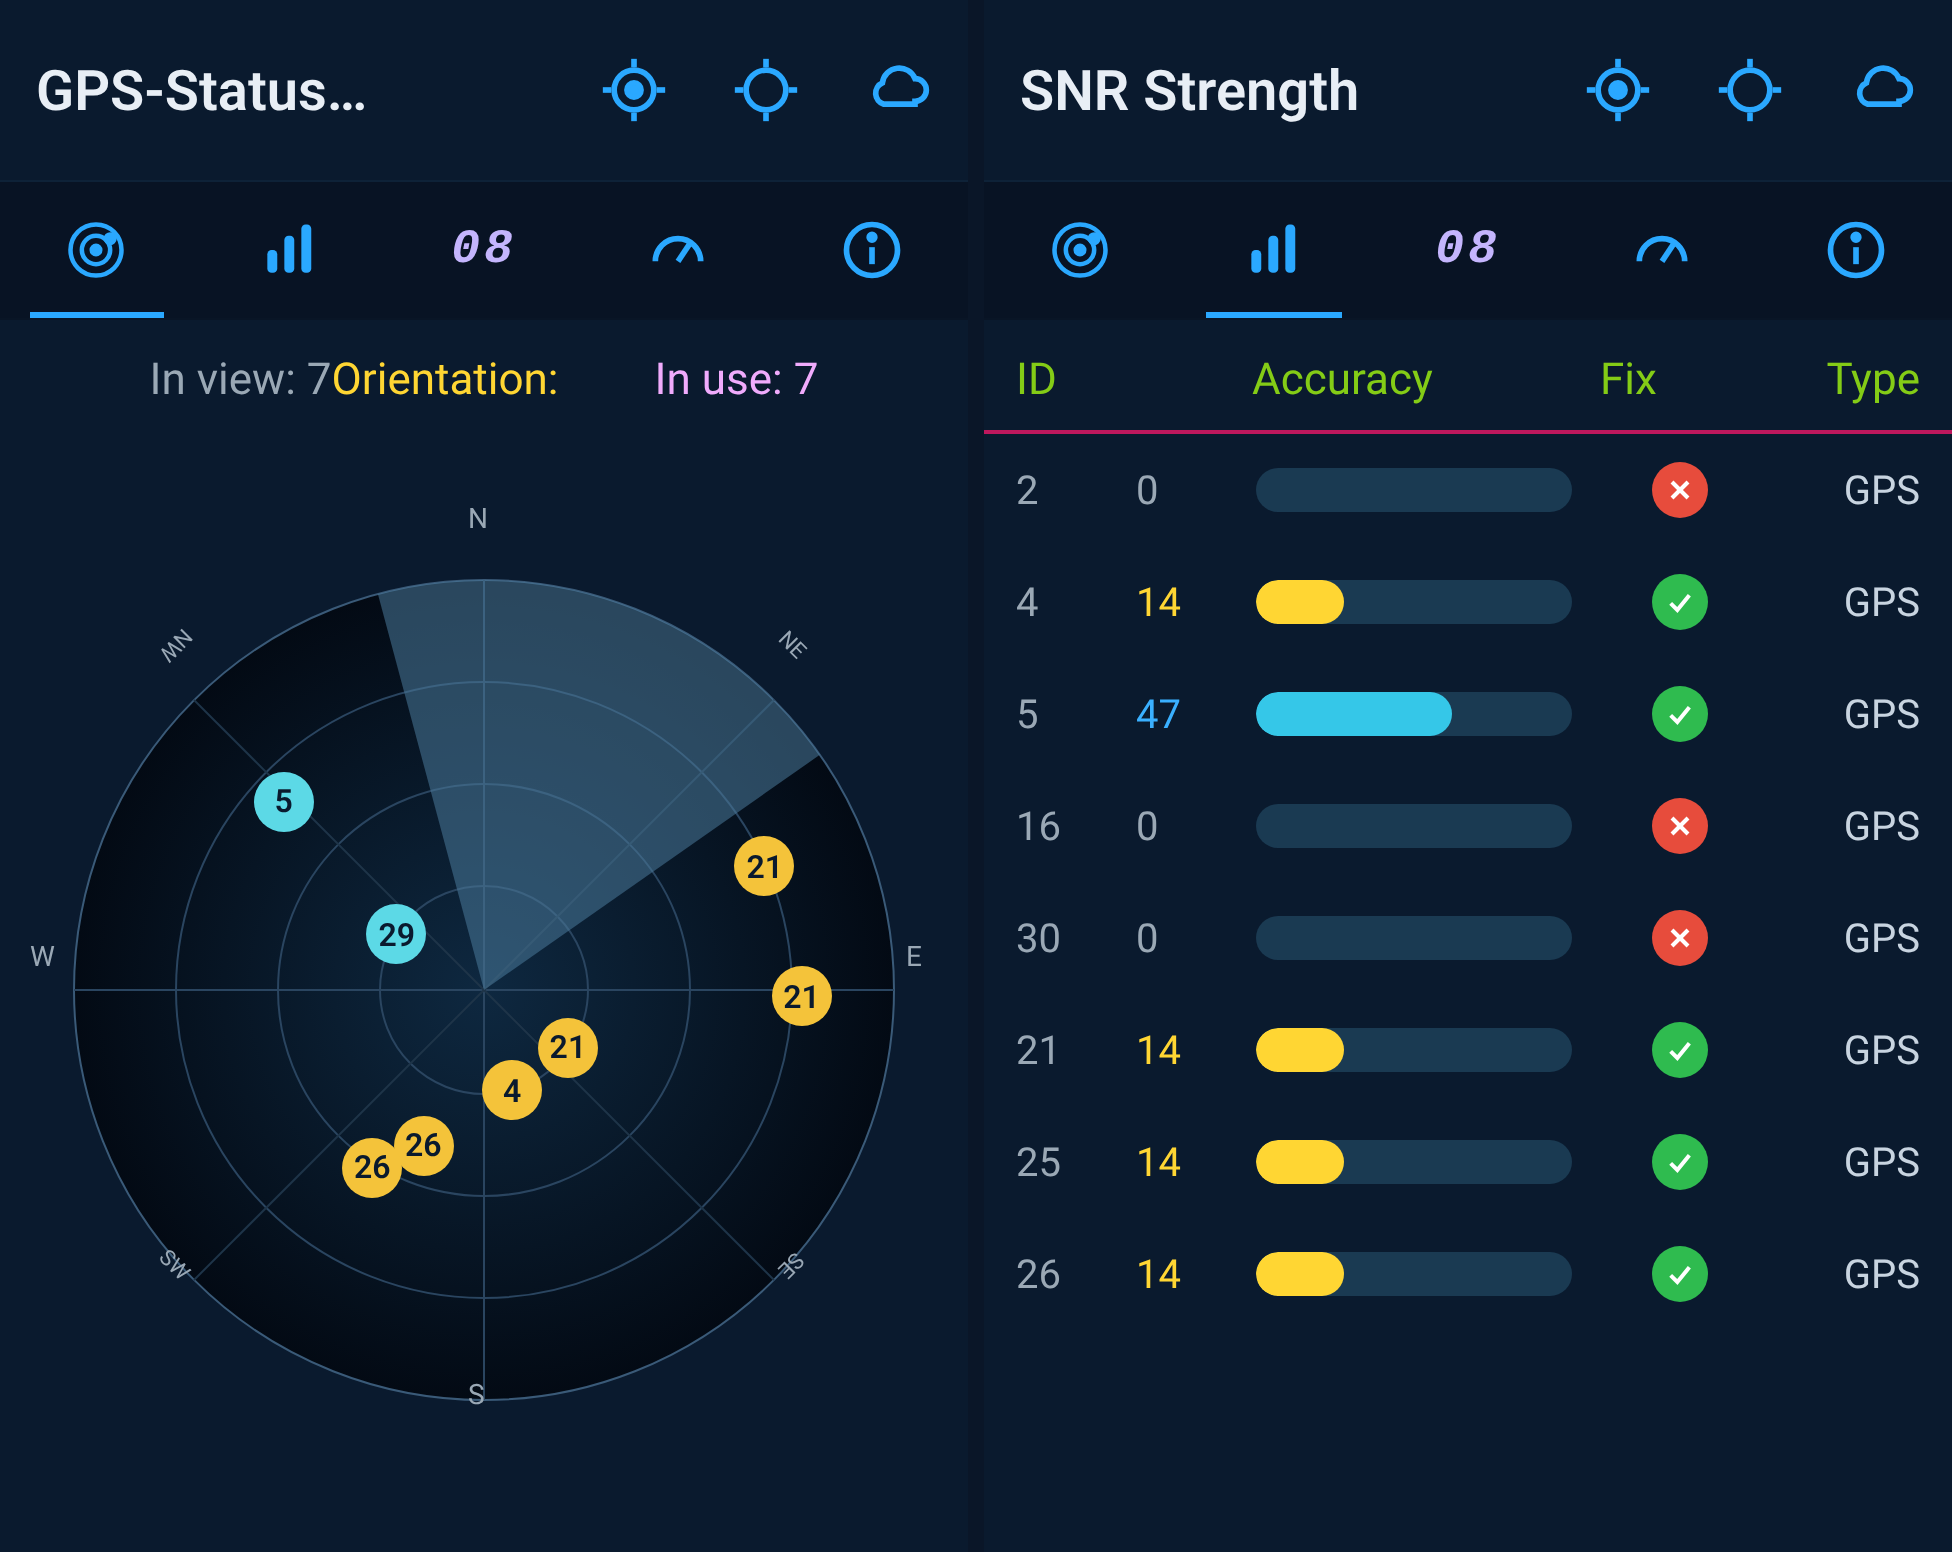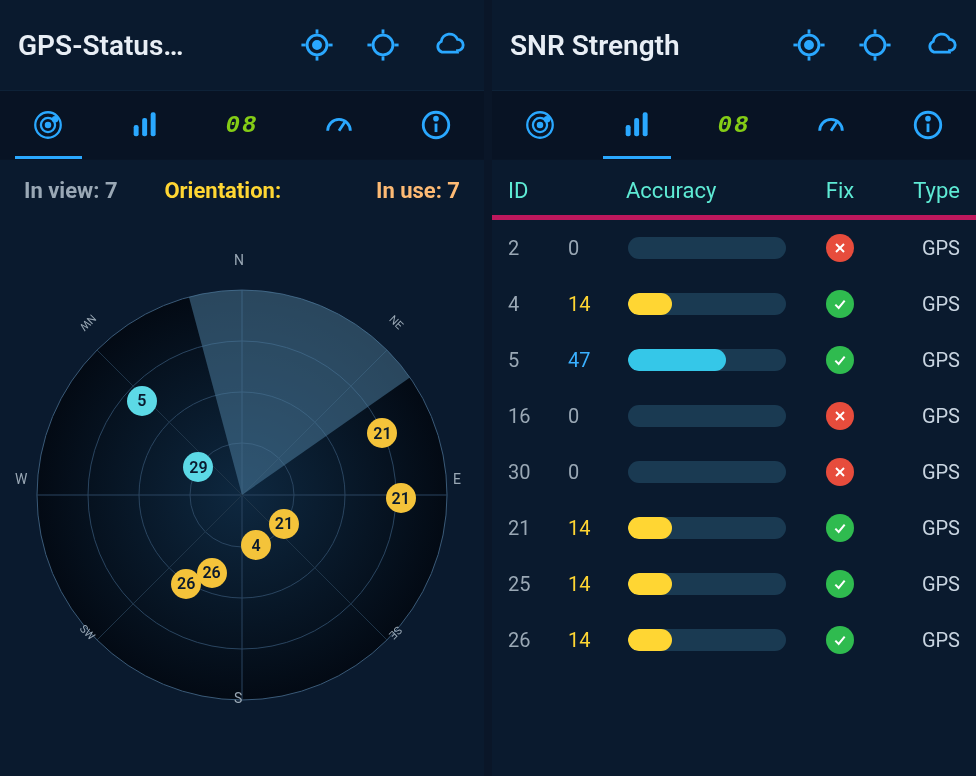--- a/index.html
+++ b/index.html
@@ -67,36 +67,35 @@
     content:"";
     position:absolute;
     bottom:0; left:15%; right:15%;
     height:3px;
     background:#2aa8ff;
   }
   .tab svg { width:34px; height:34px; }
   .tab .digital {
     font-family: "Courier New", monospace;
     font-size: 24px;
-    color:#84cc16;
+    color:#c4b5fd;
     letter-spacing:2px;
     font-style: italic;
     font-weight:bold;
   }
   
   .status-row {
     display:flex;
-    justify-content:space-between;
+    justify-content:center;
     padding: 18px 24px 10px;
     font-size:22px;
-    font-weight:bold;
   }
   .status-inview  { color:#9aa8b5; }
   .status-orient  { color:#ffd633; }
-  .status-inuse   { color:#fdba74;margin-left:48px; }
+  .status-inuse   { color:#f0abfc;margin-left:48px; }
   .accuracy {
     text-align:center;
     color:#e8eef5;
     font-size:22px;
     margin-top:6px;
   }
   
   .radar-wrap {
     flex:1;
     display:flex;
@@ -119,26 +118,26 @@
   .compass-label {
     position:absolute;
     font-size:14px;
     color:#9aa8b5;
   }
   
   .table-head {
     display:flex;
     padding: 18px 16px 12px;
     font-size:22px;
-    color:#5eead4;
-    border-bottom:5px solid #be185d;
+    color:#84cc16;
+    border-bottom:2px solid #be185d;
   }
   .col-id   { width:60px; }
   .col-str  { flex:1; padding-left: 58px;}
-  .col-fix  { width:80px; text-align:center; }
+  .col-fix  { width:80px; text-align:left; }
   .col-type { width:80px; text-align:right; }
   .rows { flex:1; overflow:auto; }
   .row {
     display:flex;
     align-items:center;
     padding: 14px 16px;
     font-size:20px;
   }
   .row .rid { width:60px; color:#9aa8b5; }
   .row .rval { width:46px; text-align:left; }

